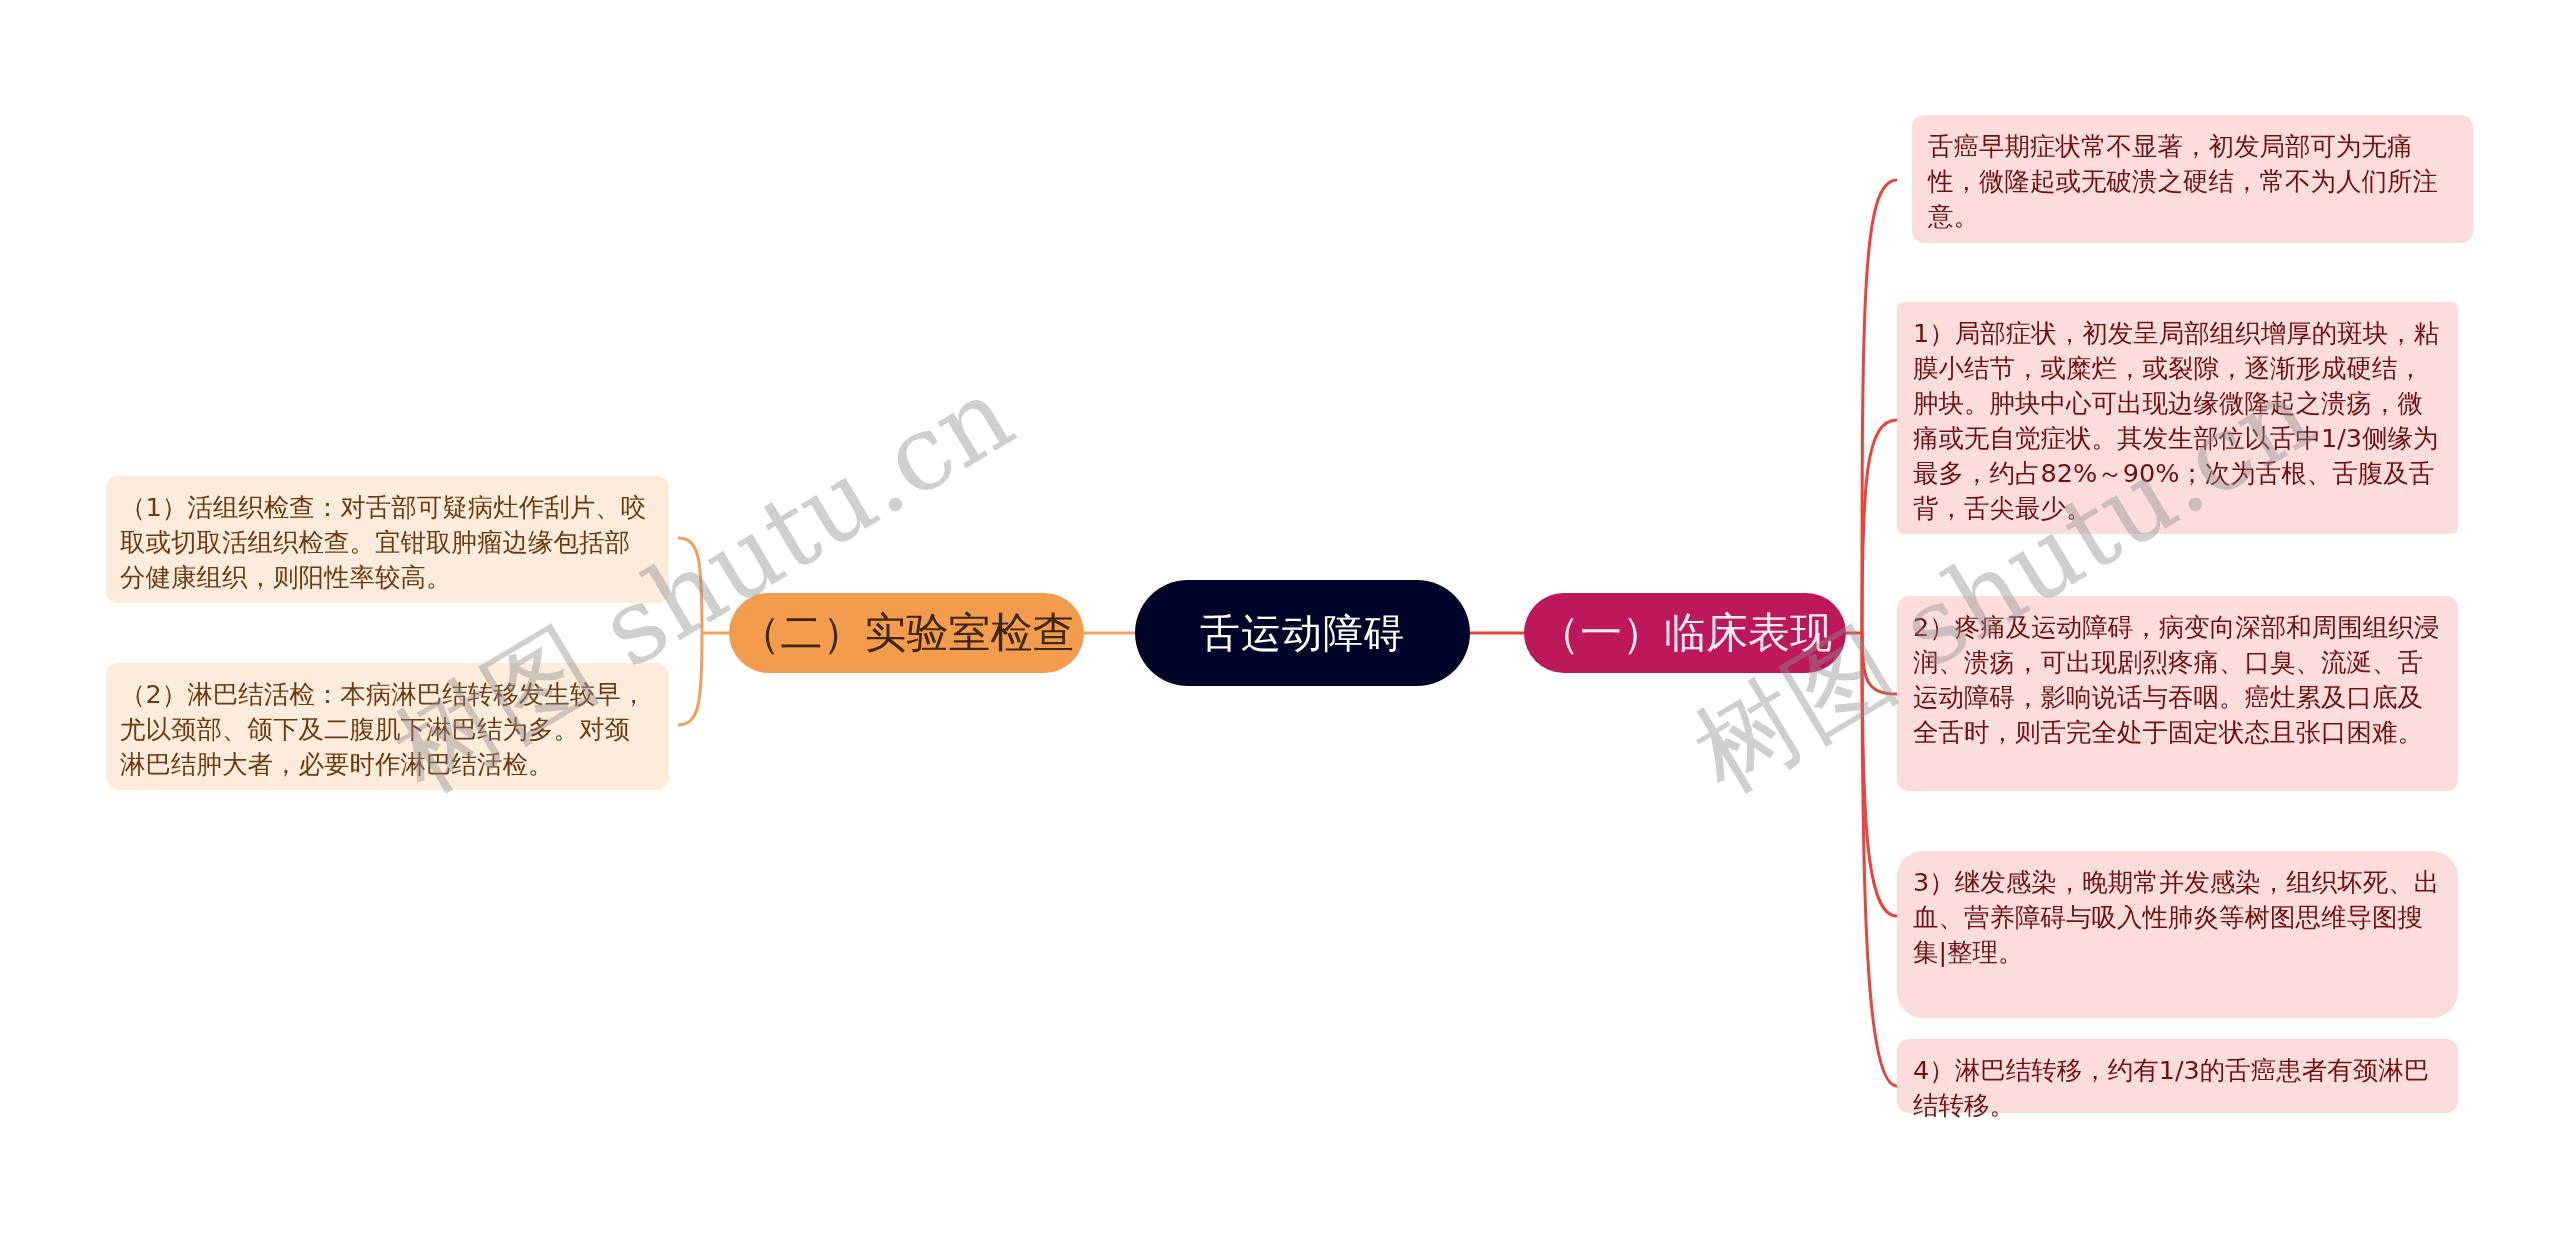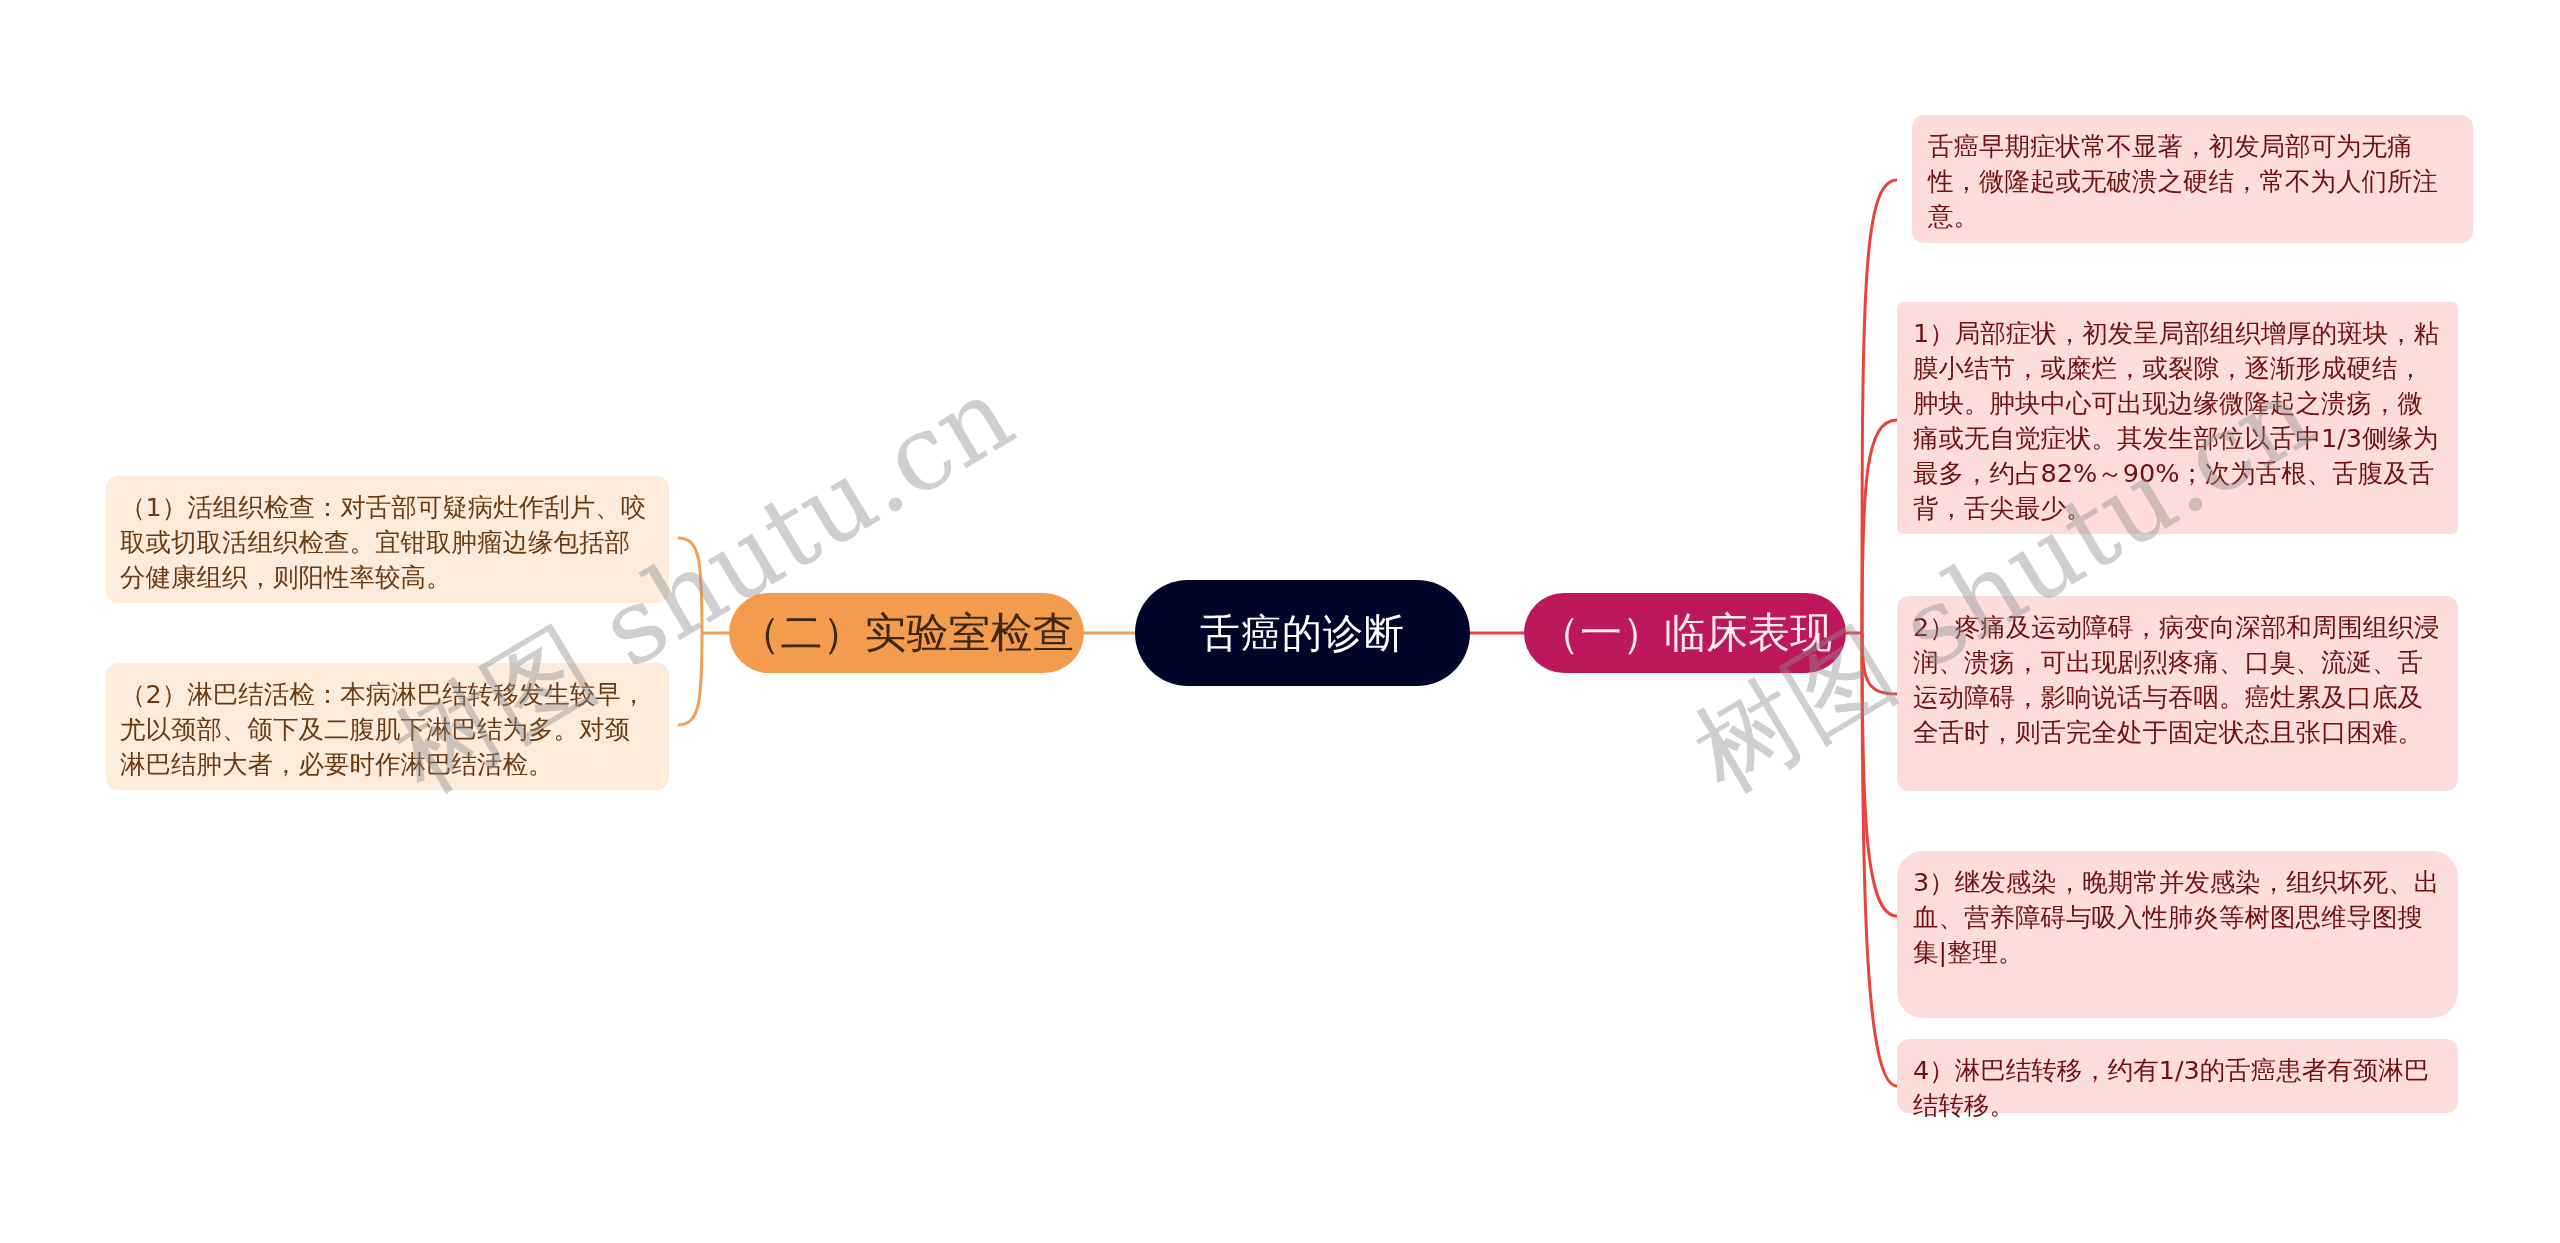--- a/index.html
+++ b/index.html
@@ -52,21 +52,21 @@
   <path d="M1862 633 C1862 680, 1866 694, 1897 694" stroke="#e8443c" stroke-width="3" fill="none"></path>
   <path d="M1862 633 C1862 820, 1866 916, 1897 916" stroke="#e8443c" stroke-width="3" fill="none"></path>
   <path d="M1862 633 C1862 900, 1866 1086, 1897 1086" stroke="#e8443c" stroke-width="3" fill="none"></path>
 
   <path d="M729 633 L702 633" stroke="#f0a05a" stroke-width="3" fill="none"></path>
   <path d="M702 633 C702 560, 700 538, 678 538" stroke="#f0a05a" stroke-width="3" fill="none"></path>
   <path d="M702 633 C702 700, 700 725, 678 725" stroke="#f0a05a" stroke-width="3" fill="none"></path>
 </svg>
 
 <div class="abs root">
-  <span>舌癌的诊断</span>
+  <span>舌运动障碍</span>
 </div>
 
 <div class="abs branch branch-red">
   <span>（一）临床表现</span>
 </div>
 
 <div class="abs branch branch-orange">
   <span>（二）实验室检查</span>
 </div>
 

